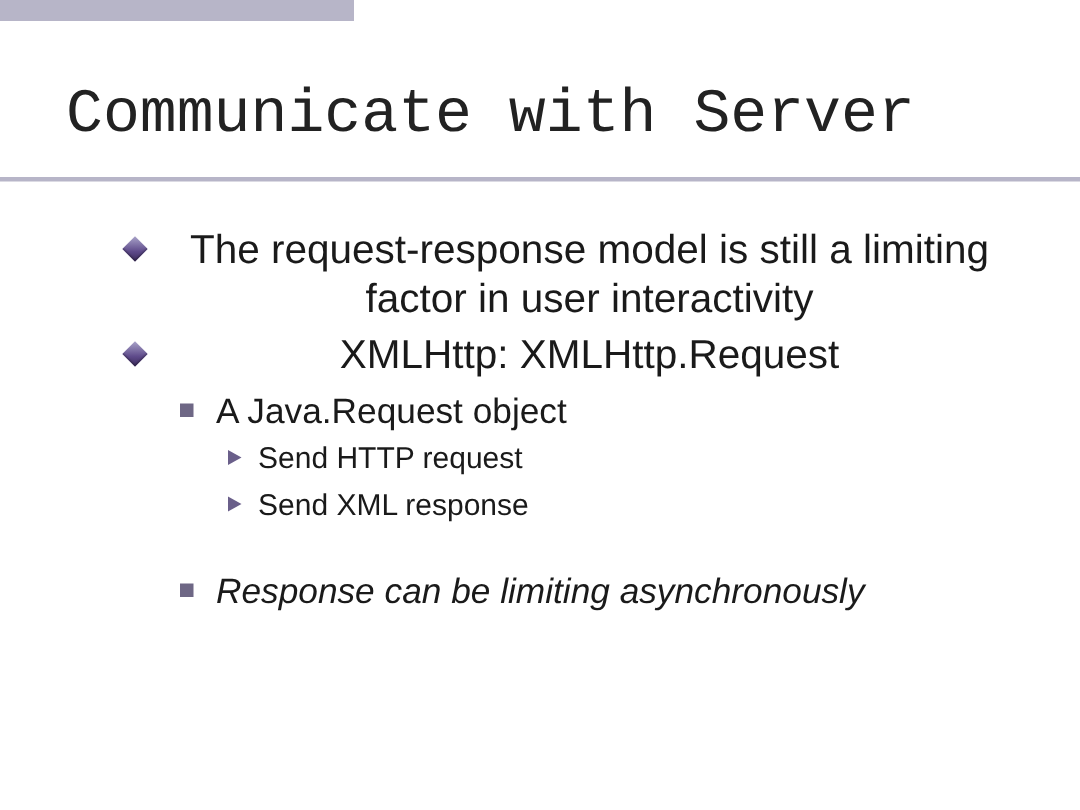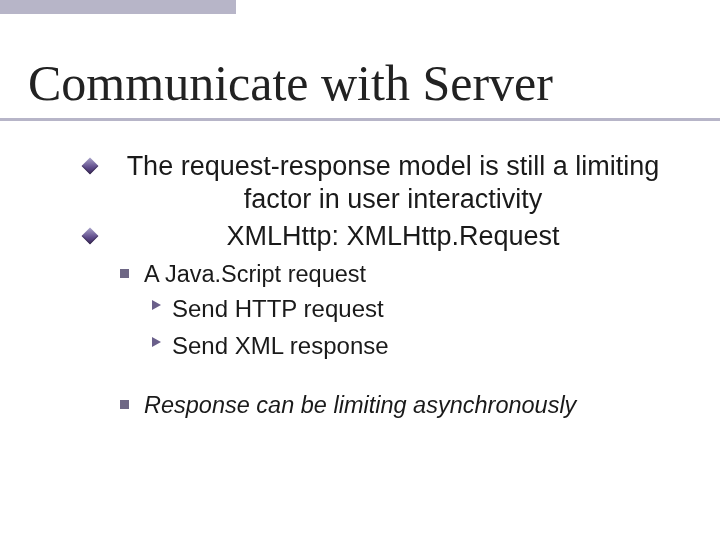--- a/index.html
+++ b/index.html
@@ -22,23 +22,23 @@
     position: absolute;
     top: 0;
     left: 0;
     width: 236px;
     height: 14px;
     background: #b7b5c8;
   }
   .title {
     position: absolute;
     top: 54px;
-    left: 28px;
-    font-family: Liberation Serif, serif;
-    font-size: 50px;
+    left: 44px;
+    font-family: Liberation Mono, monospace;
+    font-size: 41px;
     font-weight: 400;
     color: #222;
   }
   .title-underline {
     position: absolute;
     top: 118px;
     left: 0;
     width: 720px;
     height: 3px;
     background: #b7b5c8;
@@ -82,21 +82,21 @@
     top: 10px;
     width: 9px;
     height: 9px;
     background: #6e6785;
   }
   .lvl3 {
     position: relative;
     margin-top: 4px;
     margin-left: 68px;
     padding-left: 20px;
-    font-size: 24px;
+    font-size: 20px;
     line-height: 1.35;
   }
   .lvl3 .wedge {
     position: absolute;
     left: 0;
     top: 7px;
     width: 0;
     height: 0;
     border-left: 9px solid #6a5f8a;
     border-top: 5px solid transparent;
@@ -121,21 +121,21 @@
       <span>The request-response model is still a limiting factor in user interactivity</span>
     </div>
 
     <div class="lvl1">
       <span class="diamond"></span>
       <span>XMLHttp: XMLHttp.Request</span>
     </div>
 
     <div class="lvl2">
       <span class="square"></span>
-      <span>A Java.Script request</span>
+      <span>A Java.Request object</span>
     </div>
 
     <div class="lvl3">
       <span class="wedge"></span>
       <span>Send HTTP request</span>
     </div>
 
     <div class="lvl3">
       <span class="wedge"></span>
       <span>Send XML response</span>

